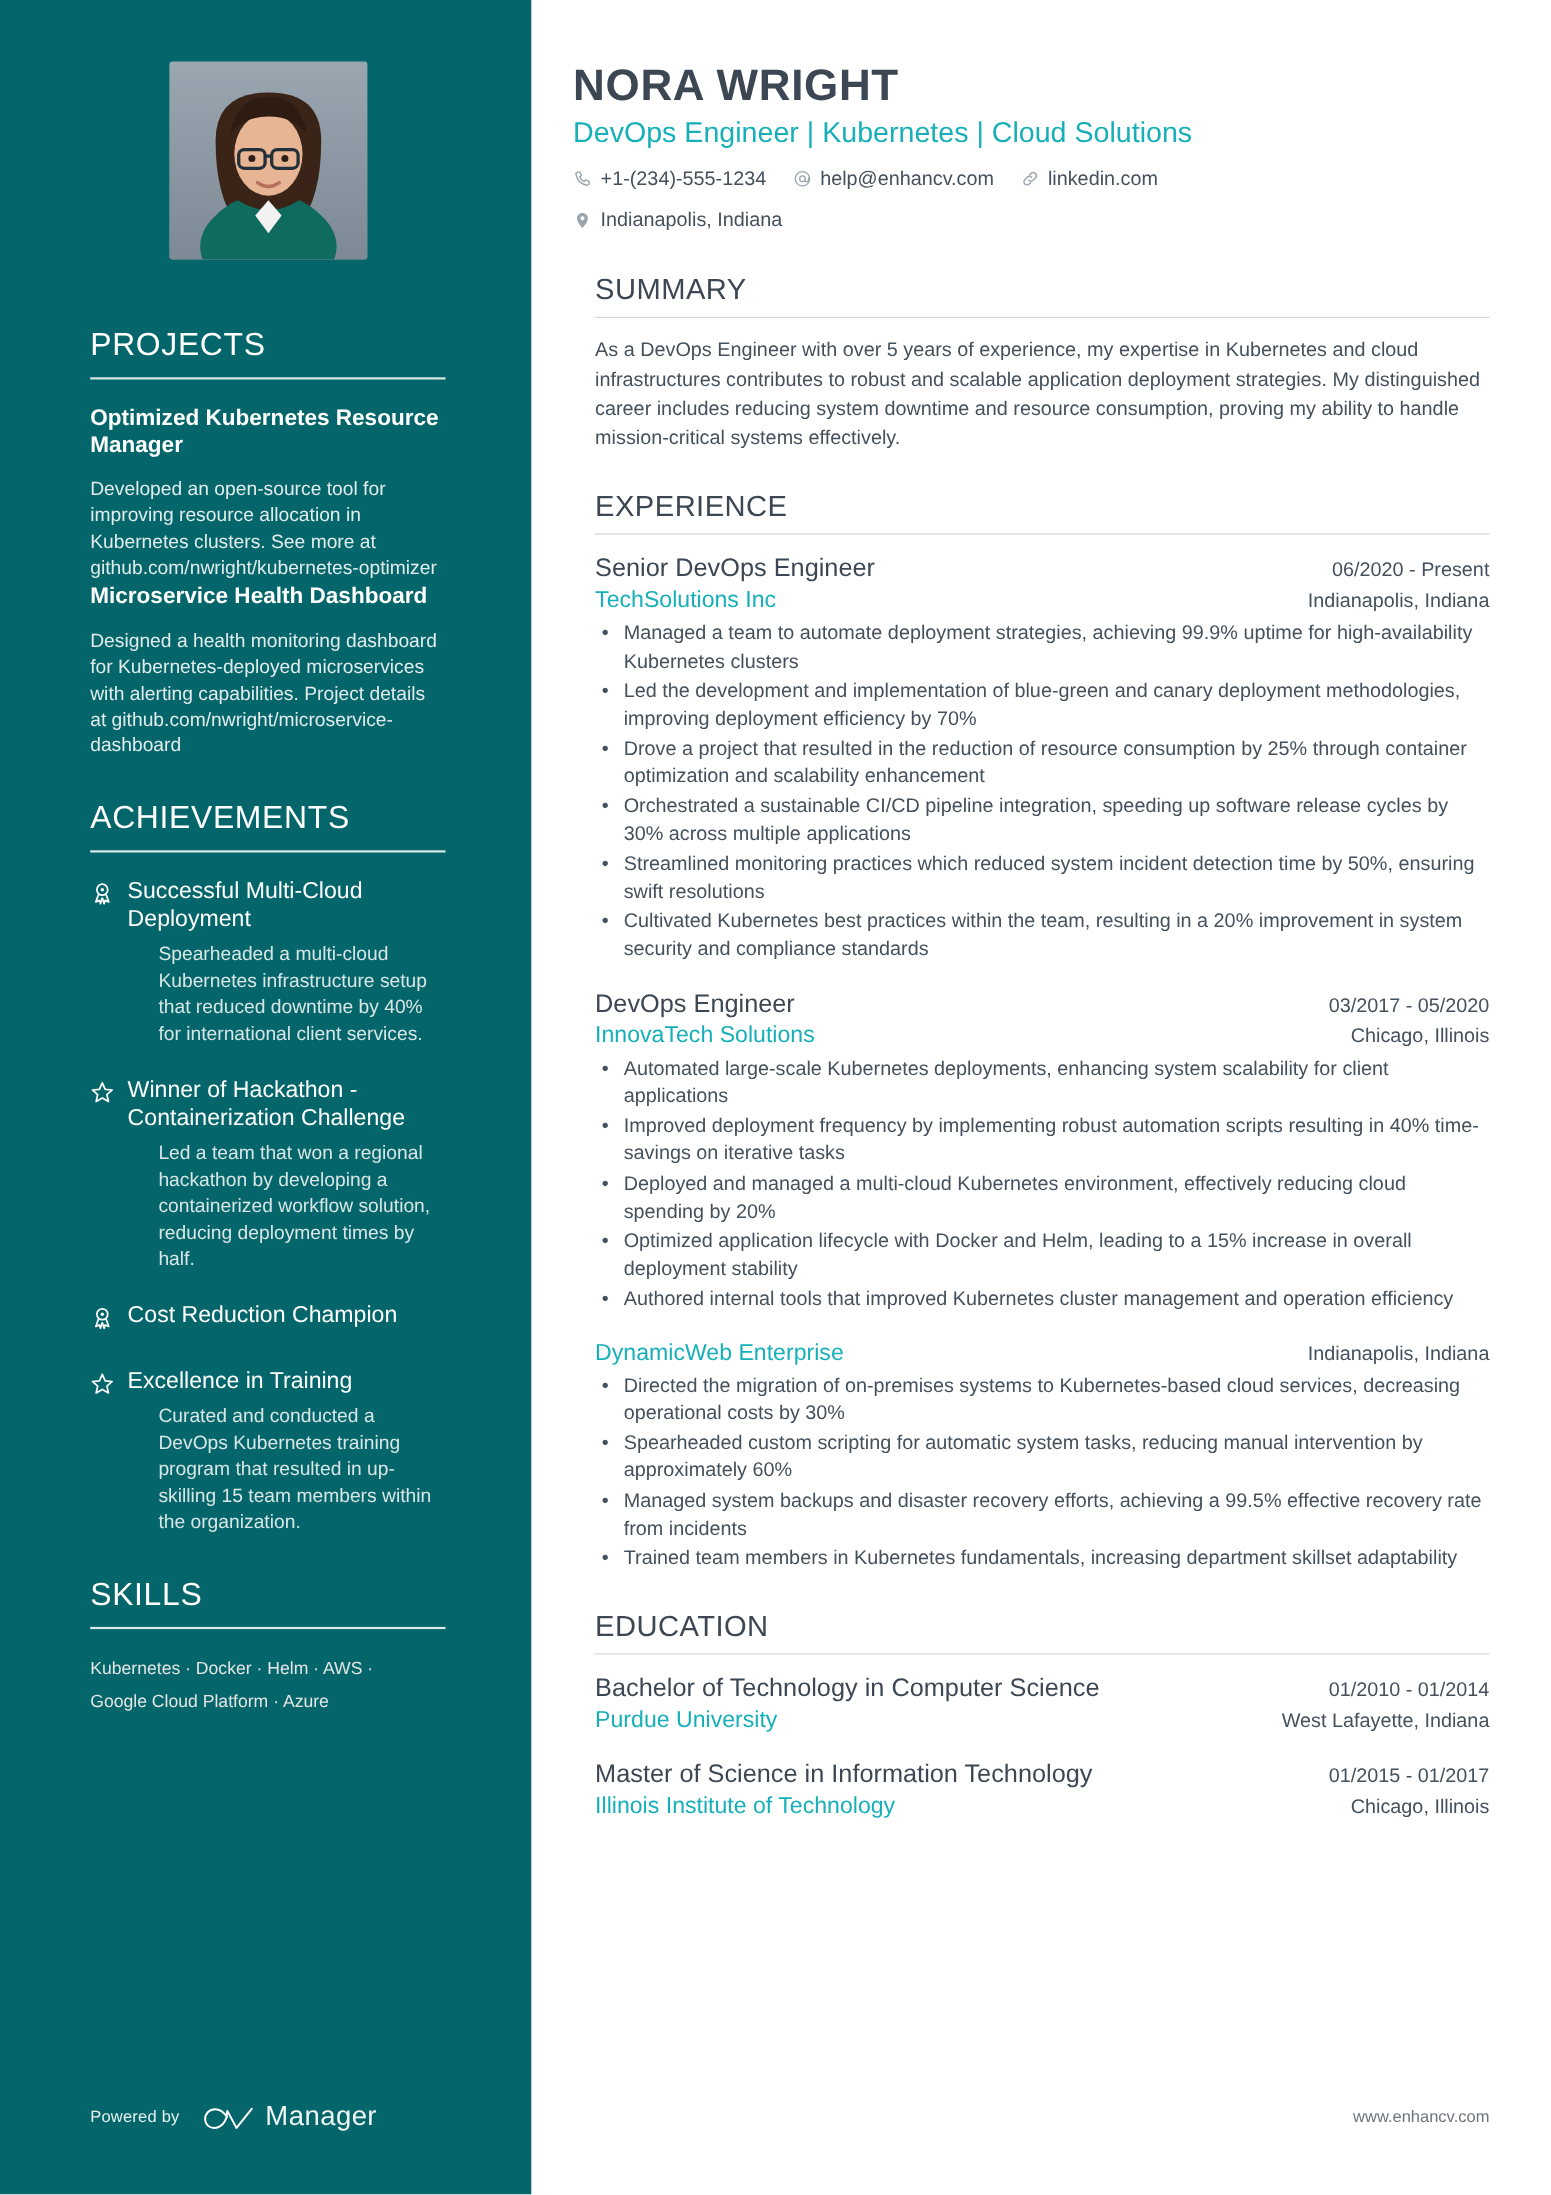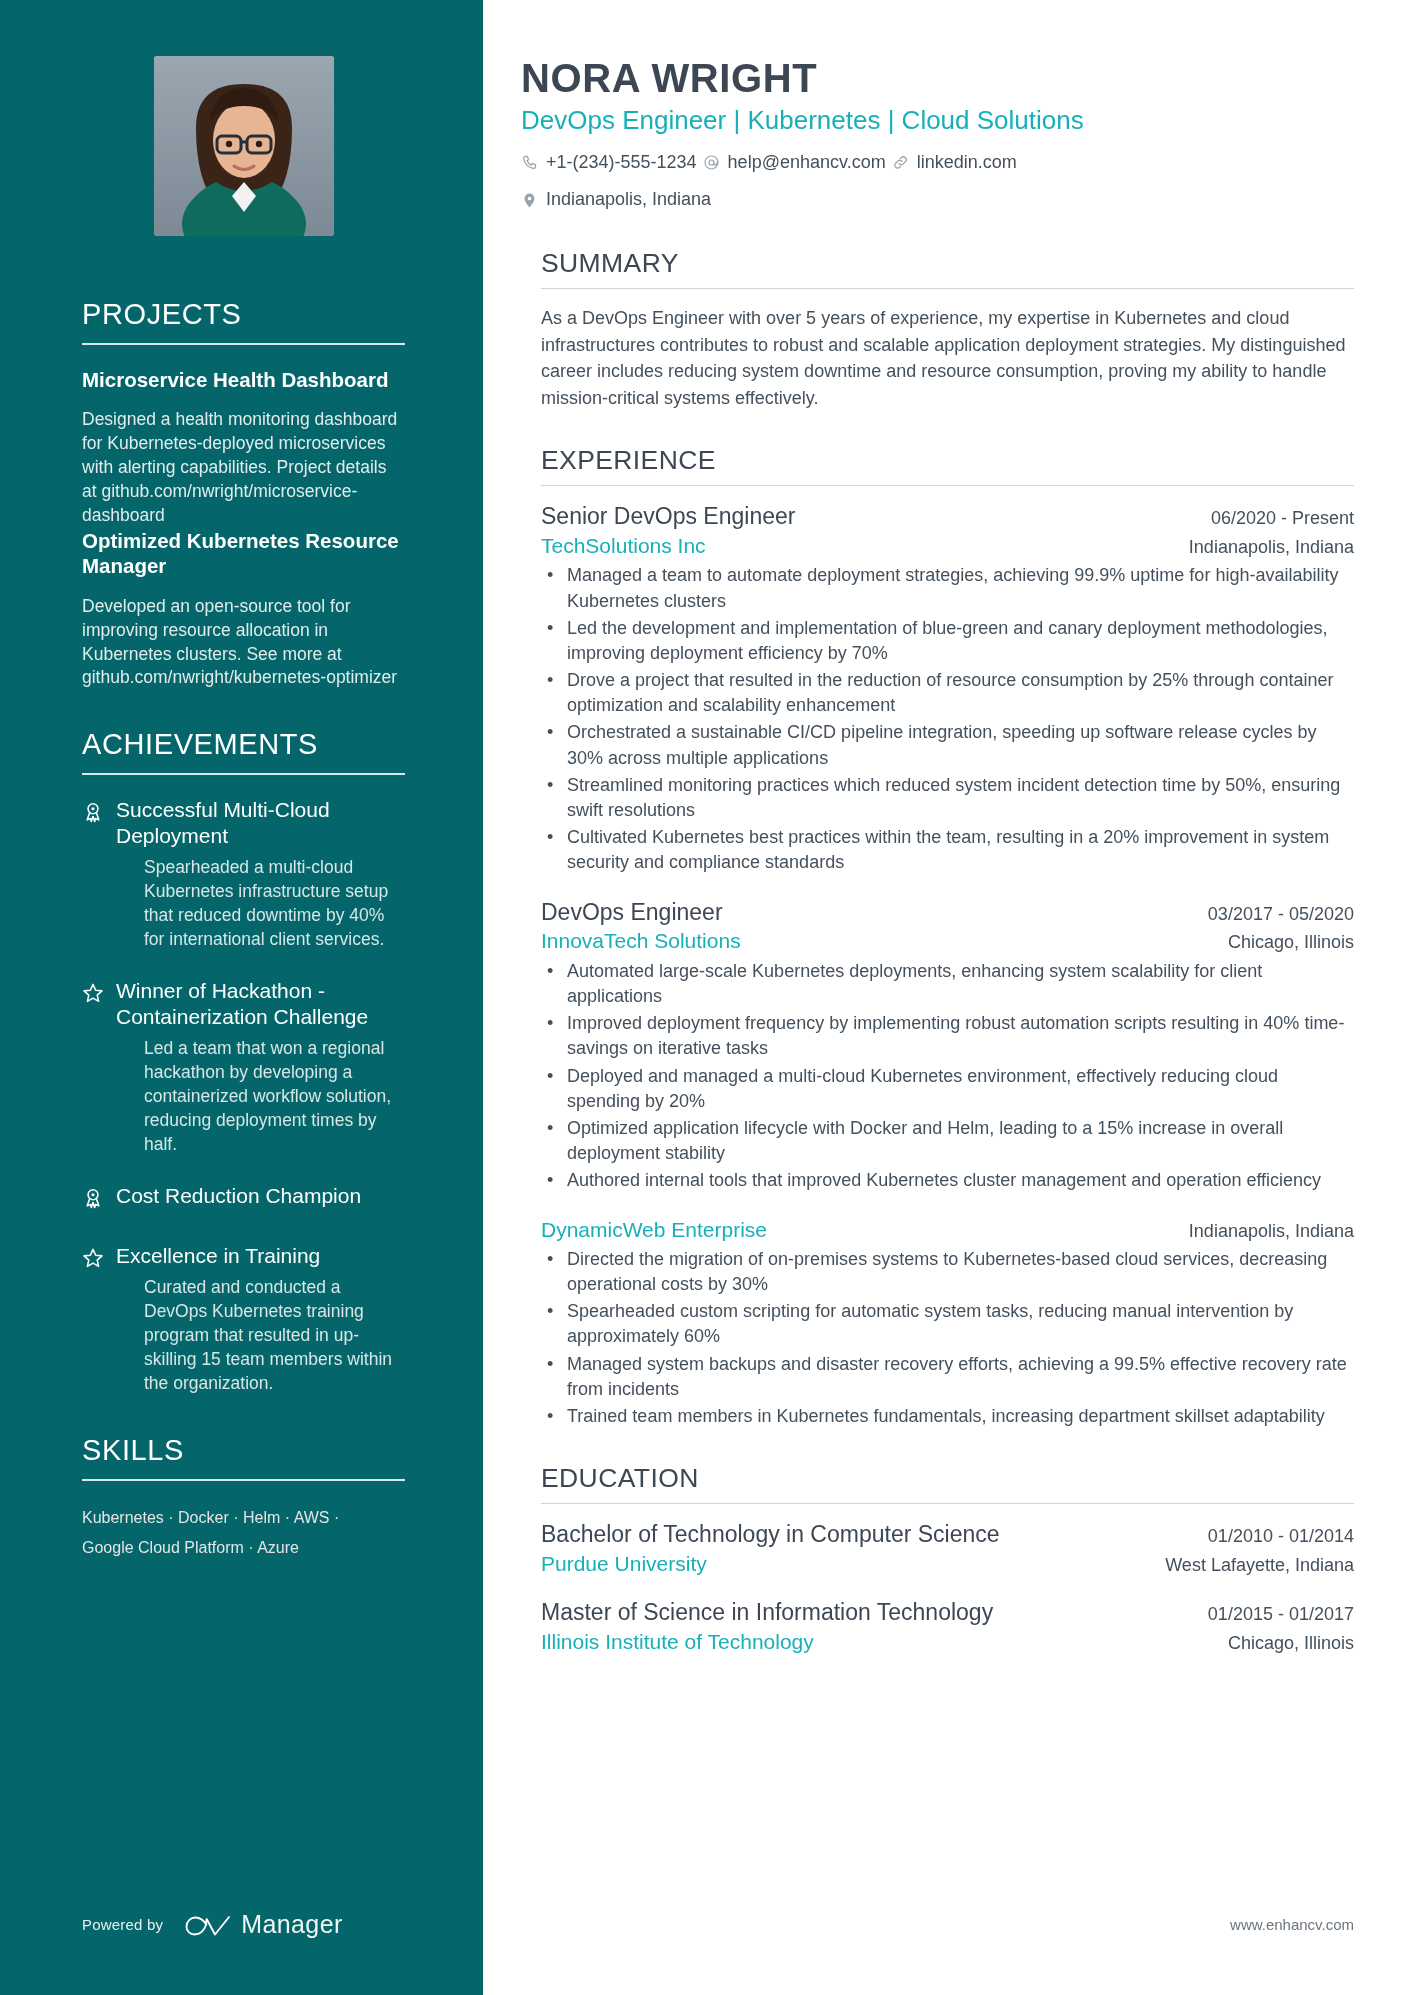--- a/index.html
+++ b/index.html
@@ -134,21 +134,21 @@
     font-size: 26px;
     color: #17b0b8;
     line-height: 1.25;
     margin-bottom: 12px;
     font-weight: 400;
   }
   .contact-row {
     display: flex;
     flex-wrap: wrap;
     align-items: center;
-    gap: 5px 6px;
+    gap: 5px 24px;
     font-size: 18px;
     color: #44505c;
     line-height: 1.55;
   }
   .contact-item { display: inline-flex; align-items: center; gap: 8px; }
   .contact-item svg { display:block; width:17px; height:17px; color:#9aa4ae; }
   .contact-break { flex-basis: 100%; height: 0; }
 
   .section { margin-top: 34px; margin-left: 20px; }
   .sec-heading {
@@ -257,26 +257,26 @@
           <path d="M90 126 l-12 14 l12 16 l12 -16z" fill="#f2f2f2"></path>
         </svg>
       </div>
     </div>
 
     <section class="side-section">
       <h2 class="side-heading">PROJECTS</h2>
       <div class="side-rule"></div>
 
       <div>
+        <div class="proj-title">Optimized Kubernetes Resource Manager</div>
+        <div class="proj-desc">Developed an open-source tool for improving resource allocation in Kubernetes clusters. See more at github.com/nwright/kubernetes-optimizer</div>
+      </div>
+      <div>
         <div class="proj-title">Microservice Health Dashboard</div>
         <div class="proj-desc">Designed a health monitoring dashboard for Kubernetes-deployed microservices with alerting capabilities. Project details at github.com/nwright/microservice-dashboard</div>
-      </div>
-      <div>
-        <div class="proj-title">Optimized Kubernetes Resource Manager</div>
-        <div class="proj-desc">Developed an open-source tool for improving resource allocation in Kubernetes clusters. See more at github.com/nwright/kubernetes-optimizer</div>
       </div>
     </section>
 
     <section class="side-section">
       <h2 class="side-heading">ACHIEVEMENTS</h2>
       <div class="side-rule"></div>
 
       <div class="ach-item">
         <span class="ach-icon">
           <svg viewBox="0 0 24 24" fill="none" stroke="currentColor" stroke-width="1.7">

